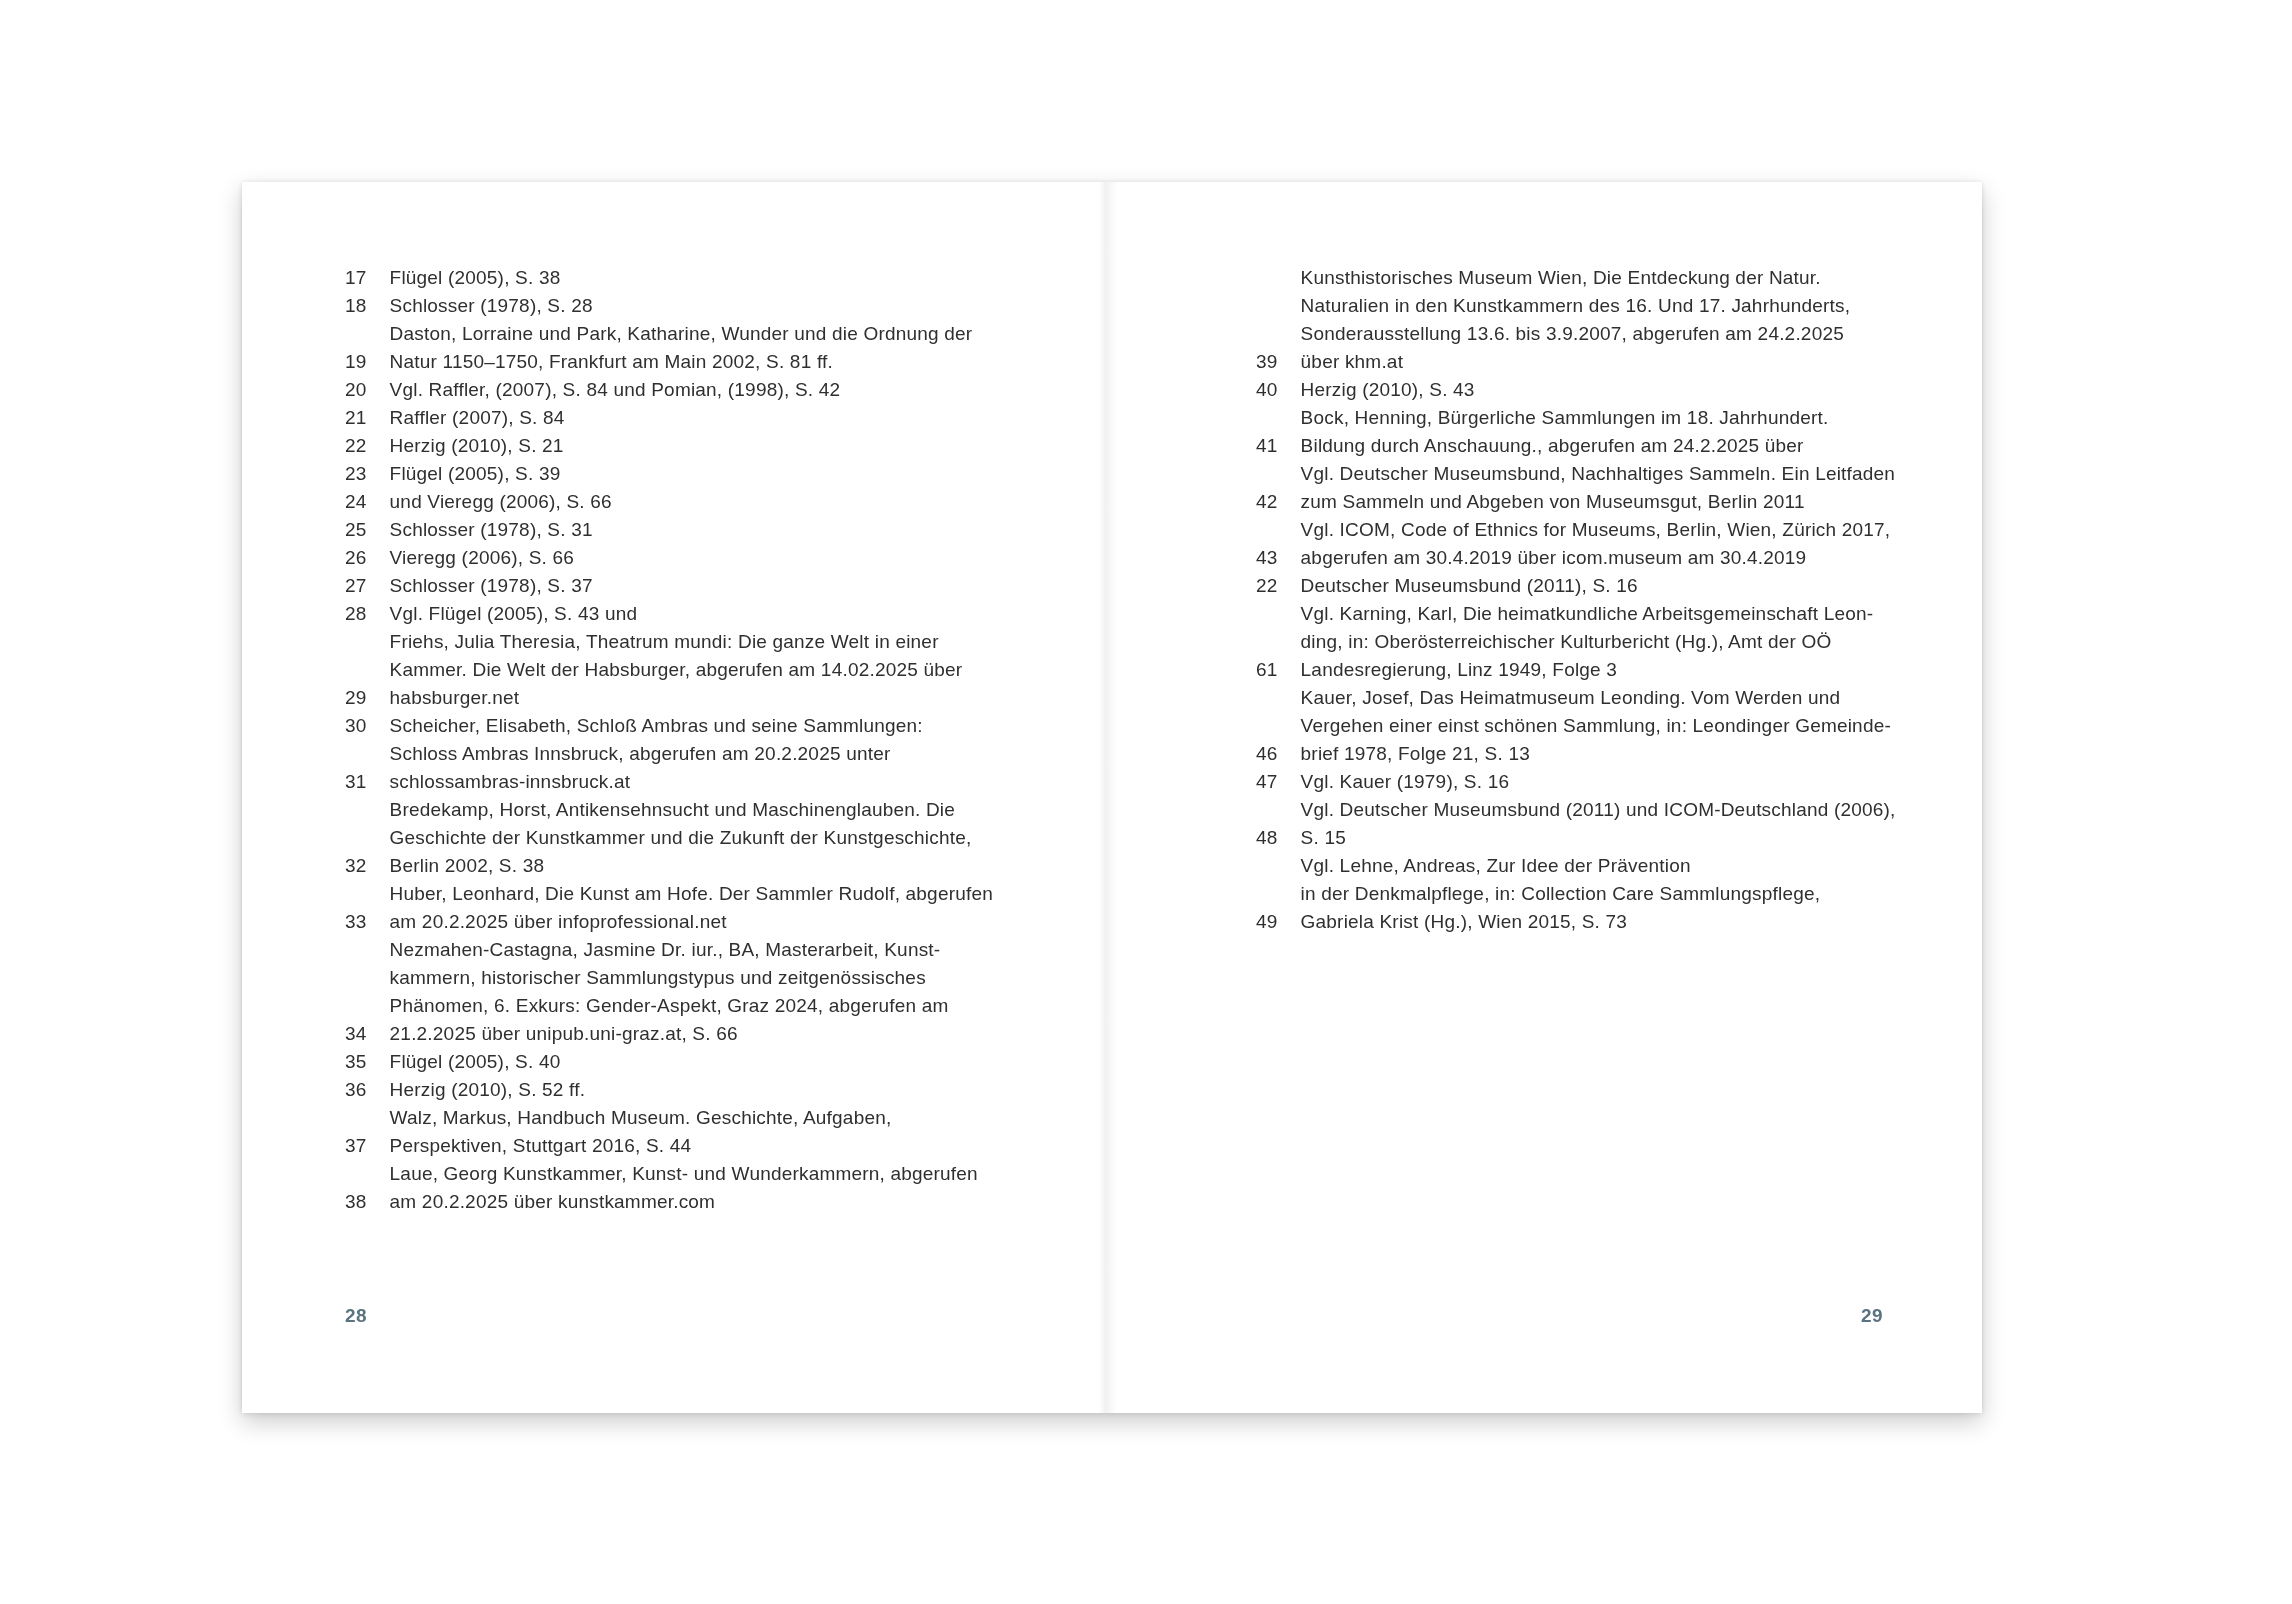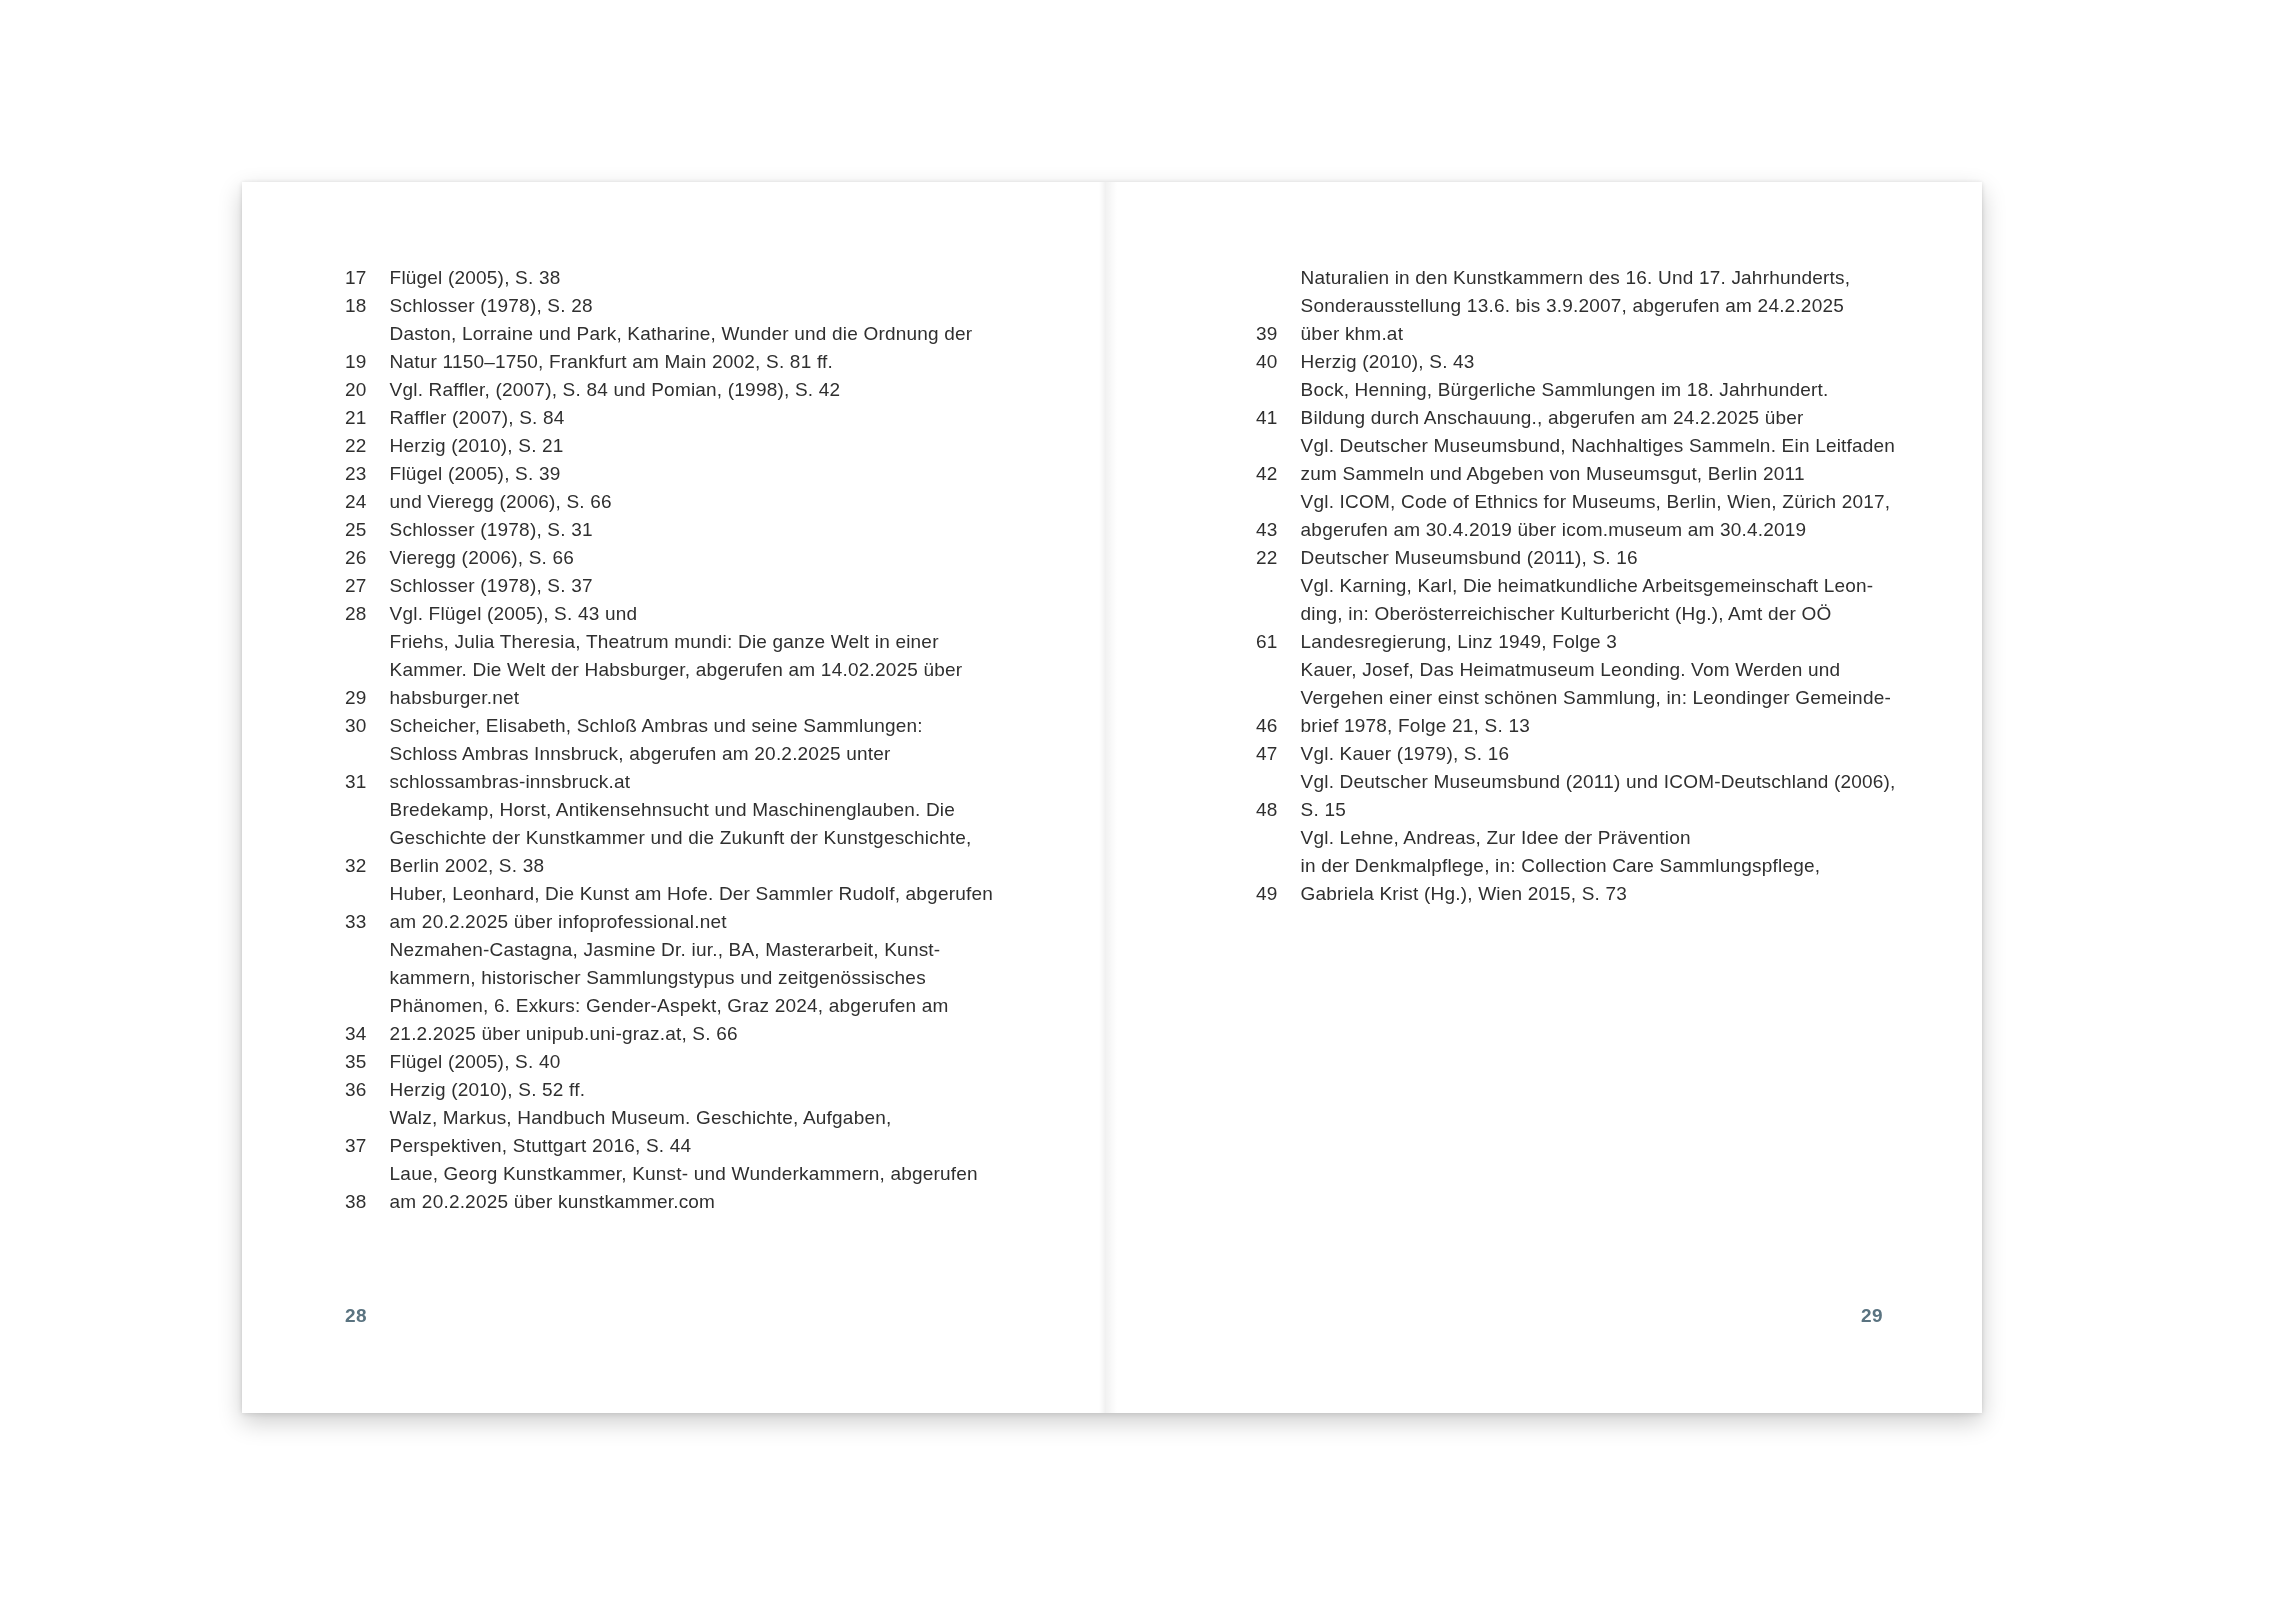--- a/index.html
+++ b/index.html
@@ -225,20 +225,21 @@
           </div>
         </div>
       </div>
     <div class="pagenum">28</div>
   </div>
   <div class="page page--right">
     <div class="notes">
         <div class="note">
           <div class="note-num">39</div>
           <div class="note-body">
+            <div class="note-line">Kunsthistorisches Museum Wien, Die Entdeckung der Natur.</div>
             <div class="note-line">Naturalien in den Kunstkammern des 16. Und 17. Jahrhunderts,</div>
             <div class="note-line">Sonderausstellung 13.6. bis 3.9.2007, abgerufen am 24.2.2025</div>
             <div class="note-line">über khm.at</div>
           </div>
         </div>
         <div class="note">
           <div class="note-num">40</div>
           <div class="note-body">
             <div class="note-line">Herzig (2010), S. 43</div>
           </div>

